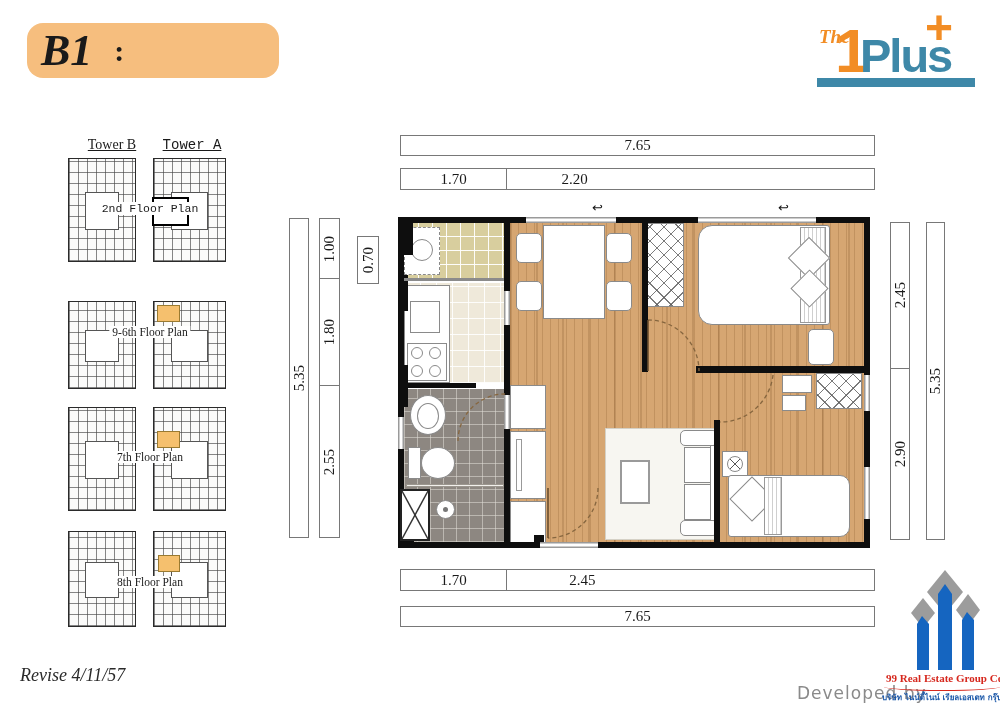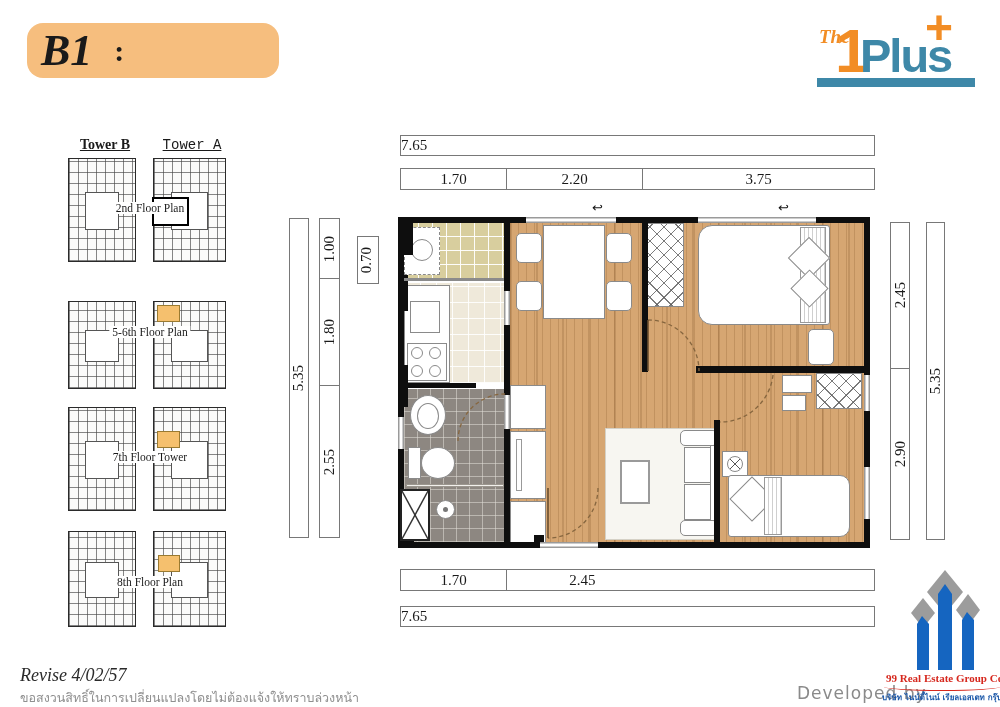--- a/index.html
+++ b/index.html
@@ -36,21 +36,21 @@
        repeating-linear-gradient(0deg, rgba(70,70,70,.65) 0 1px, transparent 1px 11px),
        #fbfbfa;}
   .thumb::before{content:"";position:absolute;left:24%;right:24%;top:32%;bottom:30%;
        background:#fff;border:1px solid #555;}
   .floor-label{font-size:11.5px;background:#fff;padding:0 3px;white-space:nowrap;
        transform:translateX(-50%);z-index:5;}
   .hl-orange{background:#F5C06E;border:1px solid #9a7a30;z-index:4;}
   .hl-outline{background:#fff;border:2.5px solid #000;z-index:4;}
 
   
-  .dim{border:1px solid #787878;background:#fff;display:flex;align-items:center;justify-content:flex-start;
+  .dim{border:1px solid #787878;background:#fff;display:flex;align-items:center;justify-content:center;
        font-size:15px;box-sizing:border-box;}
   .dimrow{border:1px solid #787878;background:#fff;display:flex;box-sizing:border-box;}
   .dimrow>div{display:flex;align-items:center;justify-content:center;font-size:15px;
        border-left:1px solid #787878;box-sizing:border-box;}
   .dimrow>div:first-child{border-left:none;}
   .dimcol{border:1px solid #787878;background:#fff;display:flex;flex-direction:column;box-sizing:border-box;}
   .dimcol>div{display:flex;align-items:center;justify-content:center;font-size:15px;
        border-top:1px solid #787878;box-sizing:border-box;}
   .dimcol>div:first-child{border-top:none;}
   .vt{writing-mode:vertical-rl;transform:rotate(180deg);}
@@ -114,50 +114,49 @@
   </div>
 
   <div class="abs brand">
     <span class="abs the">The</span>
     <span class="abs one">1</span>
     <span class="abs plus">Plus</span>
     <span class="abs plussign">+</span>
     <div class="abs bar"></div>
   </div>
 
-  <div class="abs twr-h" style="left:65px;top:137px;font-weight:bold;">Tower B</div>
+  <div class="abs twr-h" style="left:72px;top:137px;">Tower B</div>
   <div class="abs twr-h" style="left:152px;top:137px;font-family:Liberation Mono, monospace;">Tower A</div>
 
   <div class="abs thumb" style="left:68px;top:158px;width:68px;height:104px;"></div>
   <div class="abs thumb" style="left:153px;top:158px;width:73px;height:104px;"></div>
   <div class="abs hl-outline" style="left:152px;top:197px;width:33px;height:25px;"></div>
-  <div class="abs floor-label" style="left:150px;top:202px;">2nd Floor Plan</div>
+  <div class="abs floor-label" style="left:150px;top:202px;font-family:Liberation Mono, monospace;">2nd Floor Plan</div>
 
   <div class="abs thumb" style="left:68px;top:301px;width:68px;height:88px;"></div>
   <div class="abs thumb" style="left:153px;top:301px;width:73px;height:88px;"></div>
   <div class="abs hl-orange" style="left:157px;top:305px;width:21px;height:15px;"></div>
-  <div class="abs floor-label" style="left:150px;top:326px;">5-6th Floor Plan</div>
+  <div class="abs floor-label" style="left:150px;top:326px;">9-6th Floor Plan</div>
 
   <div class="abs thumb" style="left:68px;top:407px;width:68px;height:104px;"></div>
   <div class="abs thumb" style="left:153px;top:407px;width:73px;height:104px;"></div>
   <div class="abs hl-orange" style="left:157px;top:431px;width:21px;height:15px;"></div>
-  <div class="abs floor-label" style="left:150px;top:451px;">7th Floor Tower</div>
+  <div class="abs floor-label" style="left:150px;top:451px;">7th Floor Plan</div>
 
   <div class="abs thumb" style="left:68px;top:531px;width:68px;height:96px;"></div>
   <div class="abs thumb" style="left:153px;top:531px;width:73px;height:96px;"></div>
   <div class="abs hl-orange" style="left:158px;top:555px;width:20px;height:15px;"></div>
   <div class="abs floor-label" style="left:150px;top:576px;">8th Floor Plan</div>
 
   <div class="abs dim" style="left:400px;top:135px;width:475px;height:21px;">
     <span>7.65</span>
   </div>
   <div class="abs dimrow" style="left:400px;top:168px;width:475px;height:22px;">
     <div style="width:22.22%;">1.70</div>
     <div style="width:28.76%;">2.20</div>
-    <div style="width:49.02%;">3.75</div>
   </div>
 
   <div class="abs dim" style="left:289px;top:218px;width:20px;height:320px;">
     <span class="vt">5.35</span>
   </div>
   <div class="abs dimcol" style="left:319px;top:218px;width:21px;height:320px;">
     <div style="height:18.69%;">
         <span class="vt">1.00</span>
       </div>
     <div style="height:33.64%;">
@@ -300,22 +299,21 @@
         <line x1="4" y1="274" x2="30" y2="322"></line>
         <line x1="30" y1="274" x2="4" y2="322"></line>
       </g>
       <g stroke="#555" stroke-width="1" fill="none">
         <line x1="332" y1="242" x2="342" y2="252"></line>
         <line x1="342" y1="242" x2="332" y2="252"></line>
       </g>
     </svg>
   </div>
 
-  <div class="abs revise">Revise 4/02/57</div>
-  <div class="abs disclaimer">ขอสงวนสิทธิ์ในการเปลี่ยนแปลงโดยไม่ต้องแจ้งให้ทราบล่วงหน้า</div>
+  <div class="abs revise">Revise 4/11/57</div>
   <div class="abs devby">Developed by</div>
 
   <svg class="abs" style="left:905px;top:570px;" width="80" height="104" viewBox="0 0 80 104">
     <polygon points="40,0 58,22 40,44 22,22" fill="#9C9C9C"></polygon>
     <polygon points="18,28 30,43 18,58 6,43" fill="#9C9C9C"></polygon>
     <polygon points="63,24 75,40 63,56 51,40" fill="#9C9C9C"></polygon>
     <polygon points="40,14 47,24 47,100 33,100 33,24" fill="#1565C0"></polygon>
     <polygon points="17,46 24,54 24,100 12,100 12,54" fill="#1565C0"></polygon>
     <polygon points="62,42 69,50 69,100 57,100 57,50" fill="#1565C0"></polygon>
   </svg>

